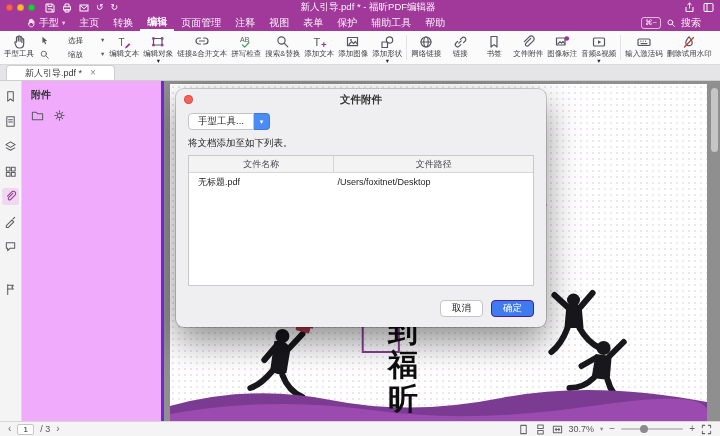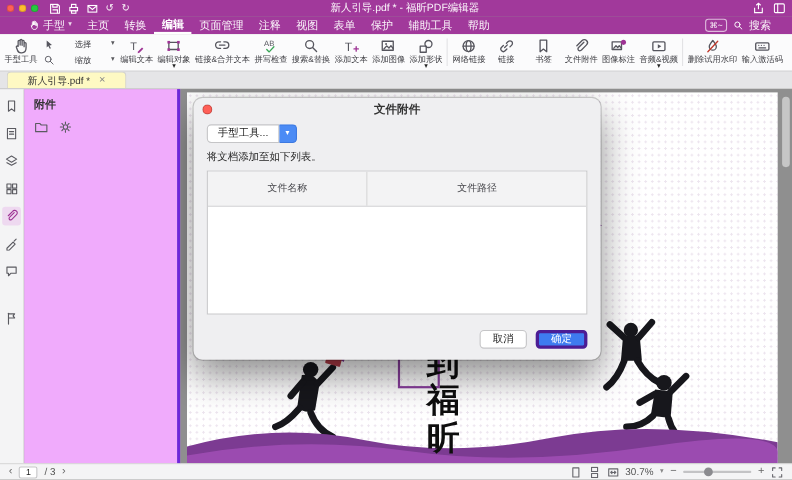--- a/index.html
+++ b/index.html
@@ -30,21 +30,21 @@
   .ritem{display:flex;flex-direction:column;align-items:center;justify-content:flex-start;min-width:34px;max-width:58px;padding:2px 2px 0;border-radius:3px;text-align:center}
   .ric{height:15px;display:flex;align-items:center;justify-content:center}
   .rlabel{font-size:7.5px;color:#3d3d42;line-height:1.12;margin-top:1px}
   .rcol{display:flex;flex-direction:column;justify-content:center;gap:3px;padding:0 3px}
   .rsmall{display:flex;align-items:center;gap:18px;font-size:7.5px;color:#3d3d42}
   .rsep{width:1px;background:#e3e3e5;margin:3px 2px;flex:0 0 auto}
   svg.ri{stroke:#56565e;fill:none;stroke-width:1.2;stroke-linecap:round;stroke-linejoin:round}
 
   
   .doctabs{height:16px;background:#e5e5e7;display:flex;align-items:flex-end;padding:0 0 0 6px;border-bottom:1px solid #cecece;flex:0 0 auto}
-  .doctab{height:15px;background:#fef9c3;border:1px solid #cecece;border-bottom:none;border-radius:4px 4px 0 0;display:flex;align-items:center;gap:8px;padding:0 18px;font-size:9px;color:#333}
+  .doctab{height:15px;background:#ffffff;border:1px solid #cecece;border-bottom:none;border-radius:4px 4px 0 0;display:flex;align-items:center;gap:8px;padding:0 18px;font-size:9px;color:#333}
   .tab-close{color:#8a8a8a;font-size:10px;line-height:1}
 
   
   .main{flex:1;display:flex;min-height:0;position:relative}
   .rail{width:22px;background:#f4f4f5;border-right:1px solid #dcdcdc;display:flex;flex-direction:column;align-items:center;padding-top:7px;gap:8px;flex:0 0 auto}
   .rail-icon{width:17px;height:17px;display:flex;align-items:center;justify-content:center;border-radius:3px}
   .rail-icon.active{background:#eed9f0}
   .rail-gap{height:10px}
   svg.rl{stroke:#5a5a60;fill:none;stroke-width:1.1;stroke-linecap:round;stroke-linejoin:round}
   .rail-icon.active svg.rl{stroke:#9e3394}
@@ -69,31 +69,31 @@
           box-shadow:0 14px 34px rgba(0,0,0,.45),0 0 0 1px rgba(0,0,0,.18);display:flex;flex-direction:column;z-index:5}
   .dlg-head{height:21px;position:relative;display:flex;align-items:center;justify-content:center;font-size:10.5px;font-weight:700;color:#333;flex:0 0 auto}
   .dlg-close{position:absolute;left:8px;top:6px;width:9px;height:9px;border-radius:50%;background:#ff5f57;border:.5px solid rgba(0,0,0,.2)}
   .dlg-body{flex:1;padding:3px 12px 6px;display:flex;flex-direction:column;min-height:0}
   .add-row{display:flex;margin-bottom:6px;align-items:center}
   .btn-add{height:17px;background:#fff;border:1px solid #c5c5c7;border-radius:4px 0 0 4px;font-size:9.5px;padding:0 9px;display:flex;align-items:center;color:#222}
   .btn-add-caret{width:16px;height:17px;background:#4b8bf5;border:1px solid #3d79e0;border-left:none;border-radius:0 4px 4px 0;color:#fff;display:flex;align-items:center;justify-content:center}
   .btn-add-caret .caret{font-size:7px;opacity:1}
   .instr{font-size:9.5px;color:#1f1f1f;line-height:1.5}
   .tbl{margin-top:5px;border:1px solid #c9c9cb;flex:1;display:flex;flex-direction:column;background:#fff;min-height:0;overflow:hidden}
-  .tbl-head{display:flex;background:#f3f3f4;border-bottom:1px solid #d6d6d8;height:32px;align-items:stretch;font-size:9px;color:#47474c;flex:0 0 auto}
+  .tbl-head{display:flex;background:#f3f3f4;border-bottom:1px solid #d6d6d8;height:17px;align-items:stretch;font-size:9px;color:#47474c;flex:0 0 auto}
   .th{flex:0 0 42%;display:flex;align-items:center;justify-content:center}
   .th.second{flex:1;border-left:1px solid #d6d6d8}
   .tbl-body{flex:1;overflow:hidden}
   .trow{display:flex;height:18px;align-items:center;font-size:9px;color:#1d1d1d}
   .td1{flex:0 0 42%;padding-left:9px}
   .td2{flex:1;padding-left:4px}
   .dlg-foot{display:flex;justify-content:flex-end;gap:8px;padding:8px 12px 10px;flex:0 0 auto}
   .btn{height:17px;min-width:42px;border-radius:4px;font-size:9.5px;display:flex;align-items:center;justify-content:center;padding:0 11px}
   .btn-cancel{background:#fff;border:1px solid #c5c5c7;color:#222}
-  .btn-ok{background:#3e7bf0;border:3px solid #4c1d95;color:#fff}
+  .btn-ok{background:#3e7bf0;border:1px solid #4c1d95;color:#fff}
 
   
   .statusbar{height:15px;background:#f4f4f5;border-top:1px solid #d6d6d8;display:flex;align-items:center;font-size:9px;color:#555;padding:0 8px;gap:6px;flex:0 0 auto}
   .sb-btn{display:flex;align-items:center;justify-content:center;color:#666;font-size:10px;line-height:1}
   .pg-box{width:17px;height:11px;background:#fff;border:1px solid #c5c5c7;border-radius:2px;display:flex;align-items:center;justify-content:center;font-size:8px;color:#222}
   .sb-right{margin-left:auto;display:flex;align-items:center;gap:6px}
   .slider{width:62px;height:2px;background:#c3c3c5;border-radius:1px;position:relative}
   .sthumb{position:absolute;left:30%;top:-3px;width:8px;height:8px;border-radius:50%;background:#8b8b8f}
   svg.sb{stroke:#66666c;fill:none;stroke-width:1.1;stroke-linecap:round;stroke-linejoin:round}
 </style>
@@ -356,41 +356,41 @@
             <rect x="2.5" y="4" width="11" height="8" rx="1"></rect>
             <path d="M7 6.2v3.8l3.2-1.9z" fill="#56565e" stroke="none"></path>
           </svg>
         </span>
       <span class="rlabel">音频&amp;视频</span>
       <span class="caret">▾</span>
     </div>
 
     <div class="rsep"></div>
 
-    <div class="ritem" style="max-width:62px">
-      <span class="ric">
-          <svg class="ri" width="16" height="16" viewBox="0 0 16 16">
-            <path d="M8 2.8c1.9 2.3 3.2 3.8 3.2 5.6a3.2 3.2 0 1 1-6.4 0C4.8 6.6 6.1 5.1 8 2.8z"></path>
-            <path d="M3.5 13 12.5 3.5" stroke="#c0392b"></path>
-          </svg>
-        </span>
-      <span class="rlabel">删除试用水印</span>
-    </div>
-
     <div class="ritem" style="max-width:56px">
       <span class="ric">
           <svg class="ri" width="16" height="16" viewBox="0 0 16 16">
             <rect x="2" y="5" width="12" height="6.5" rx="1"></rect>
             <circle cx="4.8" cy="7.2" r=".6" fill="#56565e" stroke="none"></circle>
             <circle cx="7.2" cy="7.2" r=".6" fill="#56565e" stroke="none"></circle>
             <circle cx="9.6" cy="7.2" r=".6" fill="#56565e" stroke="none"></circle>
             <path d="M5 9.6h6"></path>
           </svg>
         </span>
       <span class="rlabel">输入激活码</span>
+    </div>
+
+    <div class="ritem" style="max-width:62px">
+      <span class="ric">
+          <svg class="ri" width="16" height="16" viewBox="0 0 16 16">
+            <path d="M8 2.8c1.9 2.3 3.2 3.8 3.2 5.6a3.2 3.2 0 1 1-6.4 0C4.8 6.6 6.1 5.1 8 2.8z"></path>
+            <path d="M3.5 13 12.5 3.5" stroke="#c0392b"></path>
+          </svg>
+        </span>
+      <span class="rlabel">删除试用水印</span>
     </div>
   </div>
 
   <div class="doctabs">
     <div class="doctab">
       <span>新人引导.pdf *</span>
       <span class="tab-close">×</span>
     </div>
   </div>
 
@@ -524,20 +524,26 @@
             <div class="btn-add-caret">
               <span class="caret">▾</span>
             </div>
           </div>
           <p class="instr">将文档添加至如下列表。</p>
           <div class="tbl">
             <div class="tbl-head">
               <div class="th">文件名称</div>
               <div class="th second">文件路径</div>
             </div>
+            <div class="tbl-body">
+              <div class="trow">
+                <div class="td1">无标题.pdf</div>
+                <div class="td2">/Users/foxitnet/Desktop</div>
+              </div>
+            </div>
           </div>
         </div>
         <div class="dlg-foot">
           <div class="btn btn-cancel">取消</div>
           <div class="btn btn-ok">确定</div>
         </div>
       </div>
     </div>
   </div>
 

